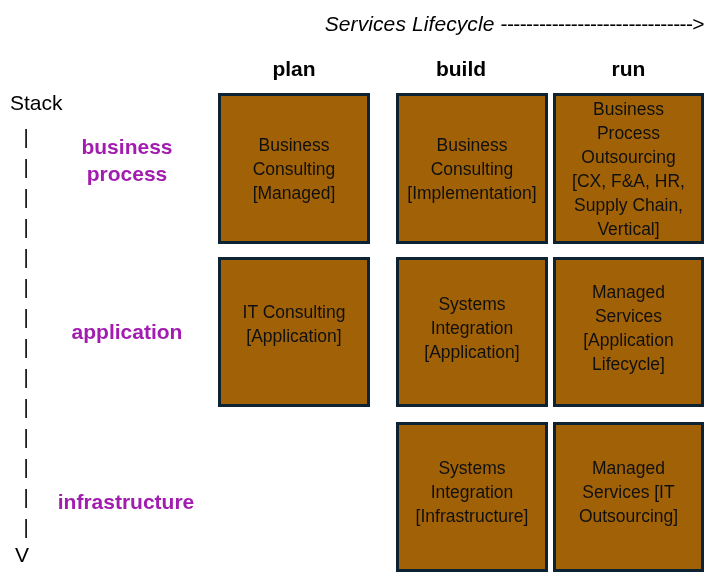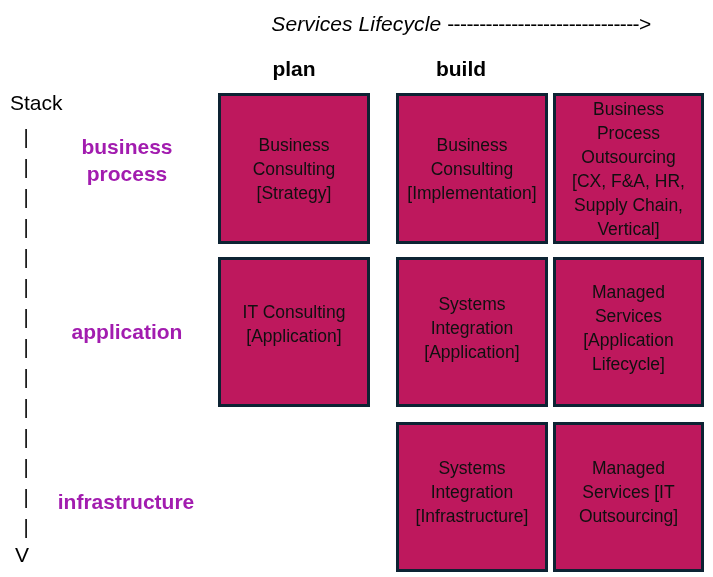--- a/index.html
+++ b/index.html
@@ -18,21 +18,21 @@
 
   
   #lifecycle-axis {
     position: absolute;
     left: 218px;
     top: 8px;
     width: 486px;
     height: 30px;
     display: flex;
     align-items: center;
-    justify-content: center;
+    justify-content: flex-end;
     white-space: nowrap;
   }
   #lifecycle-axis .axis-label {
     font-style: italic;
     font-size: 21px;
     line-height: 1;
     letter-spacing: 0.1px;
   }
   #lifecycle-axis .axis-arrow {
     font-size: 21px;
@@ -113,21 +113,21 @@
     position: absolute;
     left: 218px;
     top: 93px;
     width: 486px;
     height: 479px;
   }
   .cell {
     position: absolute;
     box-sizing: border-box;
     border: 3px solid #0d2333;
-    background: #be185d;
+    background: #a16207;
     display: flex;
     align-items: center;
     justify-content: center;
     padding: 4px 6px;
   }
   .cell-text {
     font-size: 17.5px;
     line-height: 24px;
     text-align: center;
     color: #101010;
@@ -156,20 +156,21 @@
 <body>
 
 <div id="lifecycle-axis">
   <span class="axis-label">Services Lifecycle</span>
   <span class="axis-arrow">------------------------------&gt;</span>
 </div>
 
 <div class="col-headers">
   <div class="col-header c0">plan</div>
   <div class="col-header c1">build</div>
+  <div class="col-header c2">run</div>
 </div>
 
 <div id="stack-axis">
   <span class="axis-label">Stack</span>
   <div class="axis-shaft">
     <span>|</span>
     <span>|</span>
     <span>|</span>
     <span>|</span>
     <span>|</span>
@@ -186,21 +187,21 @@
   <span class="axis-head">V</span>
 </div>
 
 <div class="row-label r0">business process</div>
 <div class="row-label r1">application</div>
 <div class="row-label r2">infrastructure</div>
 
 <div id="matrix">
 
   <div class="cell r0 c0">
-    <span class="cell-text">Business Consulting [Strategy]</span>
+    <span class="cell-text">Business Consulting [Managed]</span>
   </div>
   <div class="cell r0 c1">
     <span class="cell-text">Business Consulting [Implementation]</span>
   </div>
   <div class="cell r0 c2">
     <span class="cell-text">Business Process Outsourcing [CX, F&amp;A, HR, Supply Chain, Vertical]</span>
   </div>
 
   <div class="cell r1 c0">
     <span class="cell-text">IT Consulting [Application]</span>

